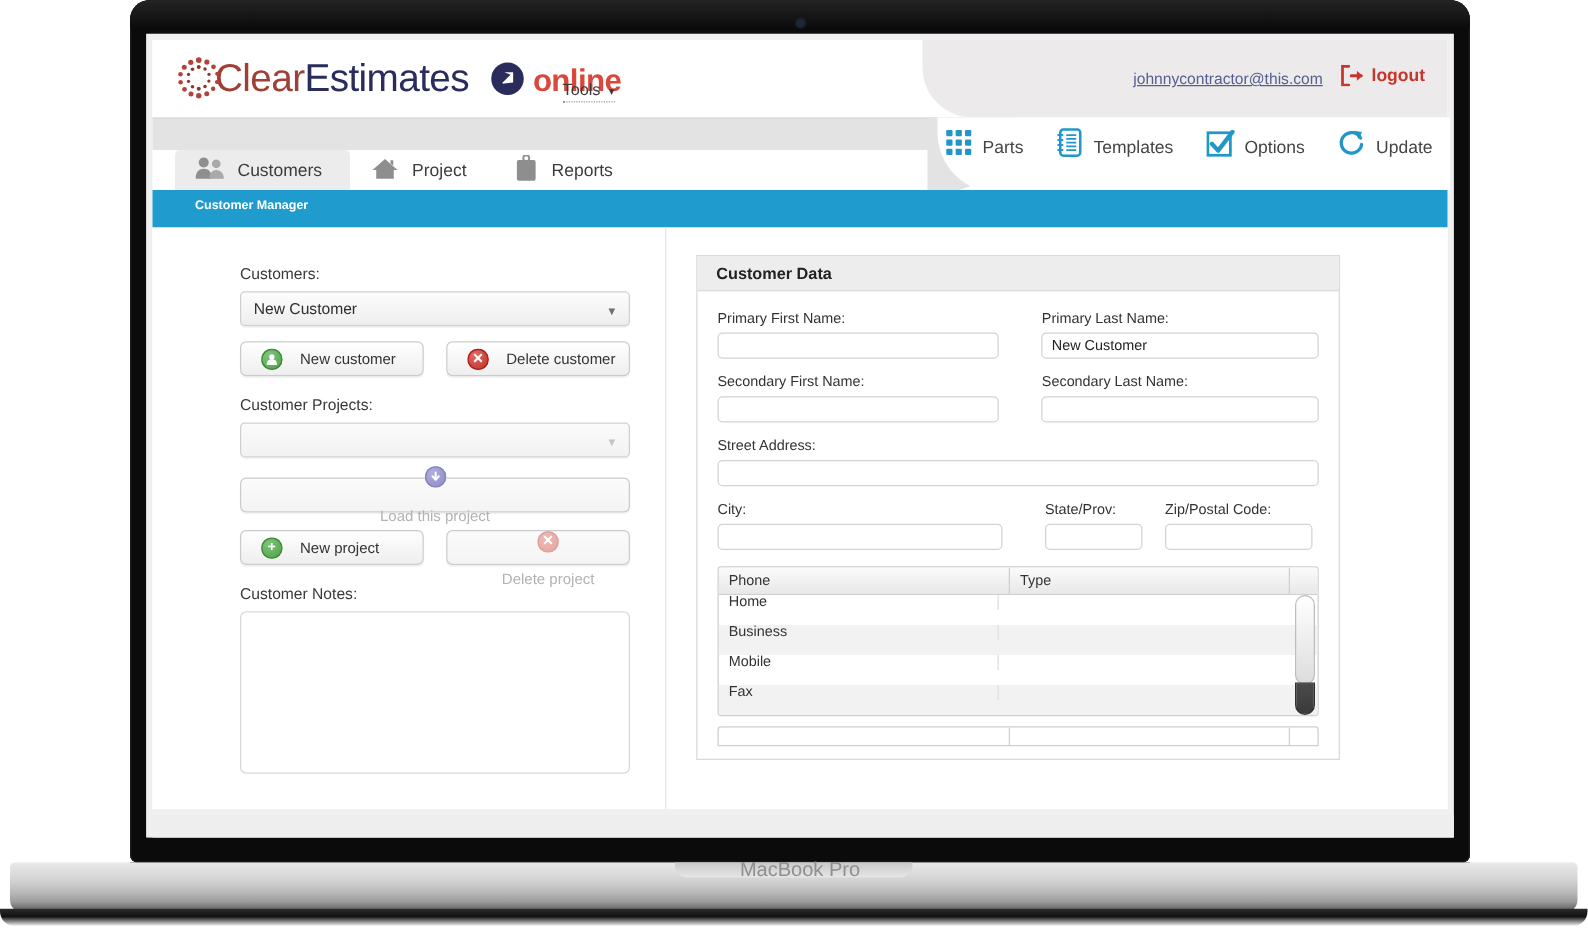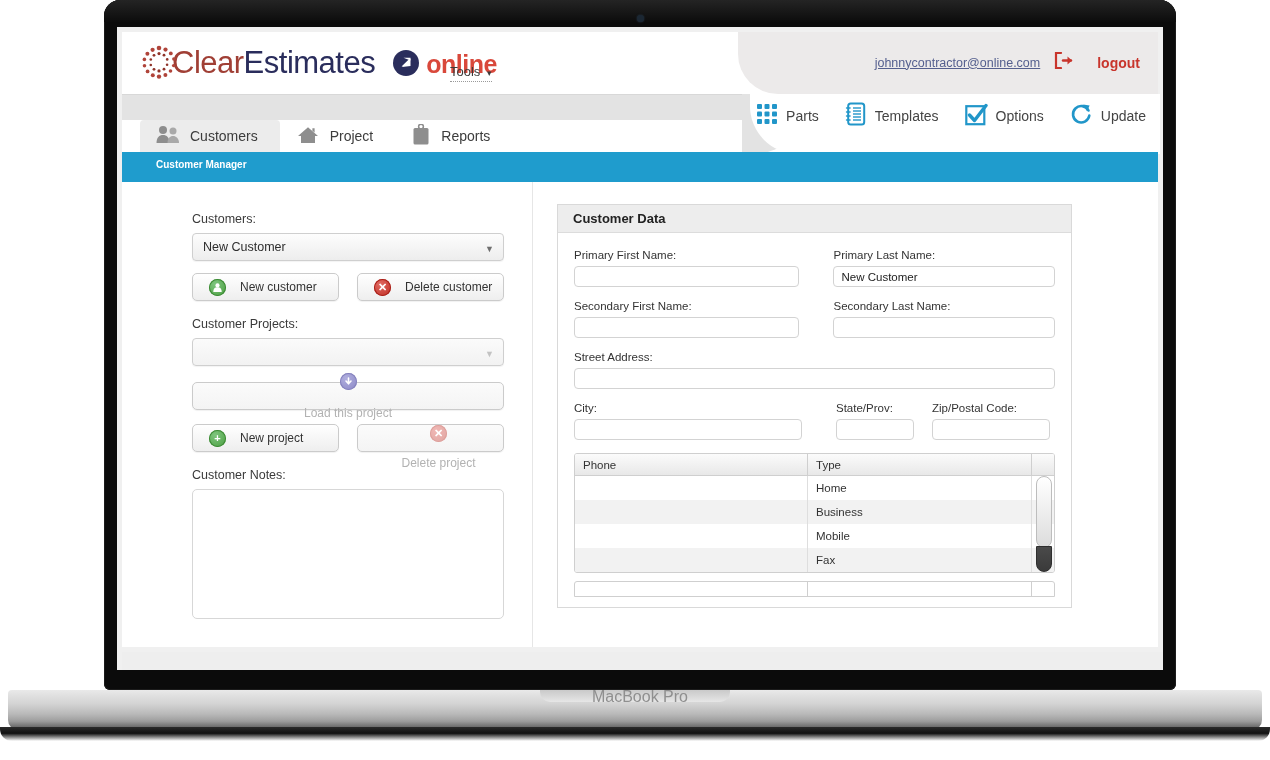--- a/index.html
+++ b/index.html
@@ -97,21 +97,21 @@
     border-bottom-left-radius: 40px;
   }
   #account {
     position: absolute; right: 18px; top: 20px;
     display: flex; align-items: center; gap: 14px;
   }
   #user-email {
     font-size: 12.5px; color: #55608f; text-decoration: underline;
     cursor: pointer;
   }
-  #logout-wrap { display: flex; align-items: center; gap: 24px; cursor: pointer; }
+  #logout-wrap { display: flex; align-items: flex-start; gap: 6px; cursor: pointer; }
   #logout-text { font-size: 14px; font-weight: bold; color: #c8352c; }
 
   
   #logo { position: absolute; left: 18px; top: 12px; display: flex; align-items: center; justify-content: center; }
   #logo-sun { position: relative; width: 38px; height: 38px; margin-right: -6px; }
   #logo-text { font-size: 31px; letter-spacing: -.5px; white-space: nowrap; }
   .logo-clear { color: #a03f35; }
   .logo-est { color: #2a2d5c; font-weight: 500; }
   #logo-badge {
     display: inline-block; width: 26px; height: 26px; border-radius: 50%;
@@ -254,21 +254,21 @@
   }
   .pt-head {
     display: flex; height: 22px; align-items: stretch;
     background: linear-gradient(180deg, #fbfbfb, #e8e8e8);
     border-bottom: 1px solid #cfcfcf;
   }
   .pt-head > div { font-size: 11.5px; color: #333; display: flex; align-items: center; padding-left: 8px; }
   .pt-col-phone { width: 233px; border-right: 1px solid #cfcfcf; }
   .pt-col-type  { width: 224px; border-right: 1px solid #cfcfcf; }
   .pt-col-scroll{ width: 22px; background: linear-gradient(180deg,#fbfbfb,#e8e8e8); }
-  .pt-row { display: flex; height: 24px; align-items: stretch; }
+  .pt-row { display: flex; height: 24px; align-items: stretch; flex-direction: column; }
   .pt-row.alt { background: #f2f2f2; }
   .pt-row .c1 { width: 233px; border-right: 1px solid #dedede; }
   .pt-row .c2 { width: 224px; border-right: 1px solid #dedede; font-size: 11.5px; color: #333; display: flex; align-items: center; padding-left: 8px; }
   .pt-row .c3 { width: 22px; }
   #pt-scrollbar {
     position: absolute; right: 1px; top: 23px; width: 20px; height: 96px;
   }
   #pt-thumb {
     position: absolute; left: 2px; top: 0px; width: 16px; height: 72px;
     border-radius: 8px;
@@ -359,21 +359,21 @@
                 </span><span id="logo-online">online</span>
               </div>
             </div>
 
             <div id="tools">
               <span>Tools</span>
               <span style="font-size:9px;margin-left:3px;">▾</span>
             </div>
 
             <div id="account">
-              <span id="user-email">johnnycontractor@online.com</span>
+              <span id="user-email">johnnycontractor@this.com</span>
               <span id="logout-wrap">
                 <span>
                   <svg width="19" height="17" viewBox="0 0 19 17">
                     <path d="M7 1 H2 V16 H7" stroke="#c8352c" stroke-width="2.2" fill="none" stroke-linecap="round"></path>
                     <path d="M9 8.5 H17" stroke="#c8352c" stroke-width="2.4" stroke-linecap="round"></path>
                     <path d="M13.5 4.5 L18 8.5 L13.5 12.5 Z" fill="#c8352c"></path>
                   </svg>
                 </span>
                 <span id="logout-text">logout</span>
               </span>

